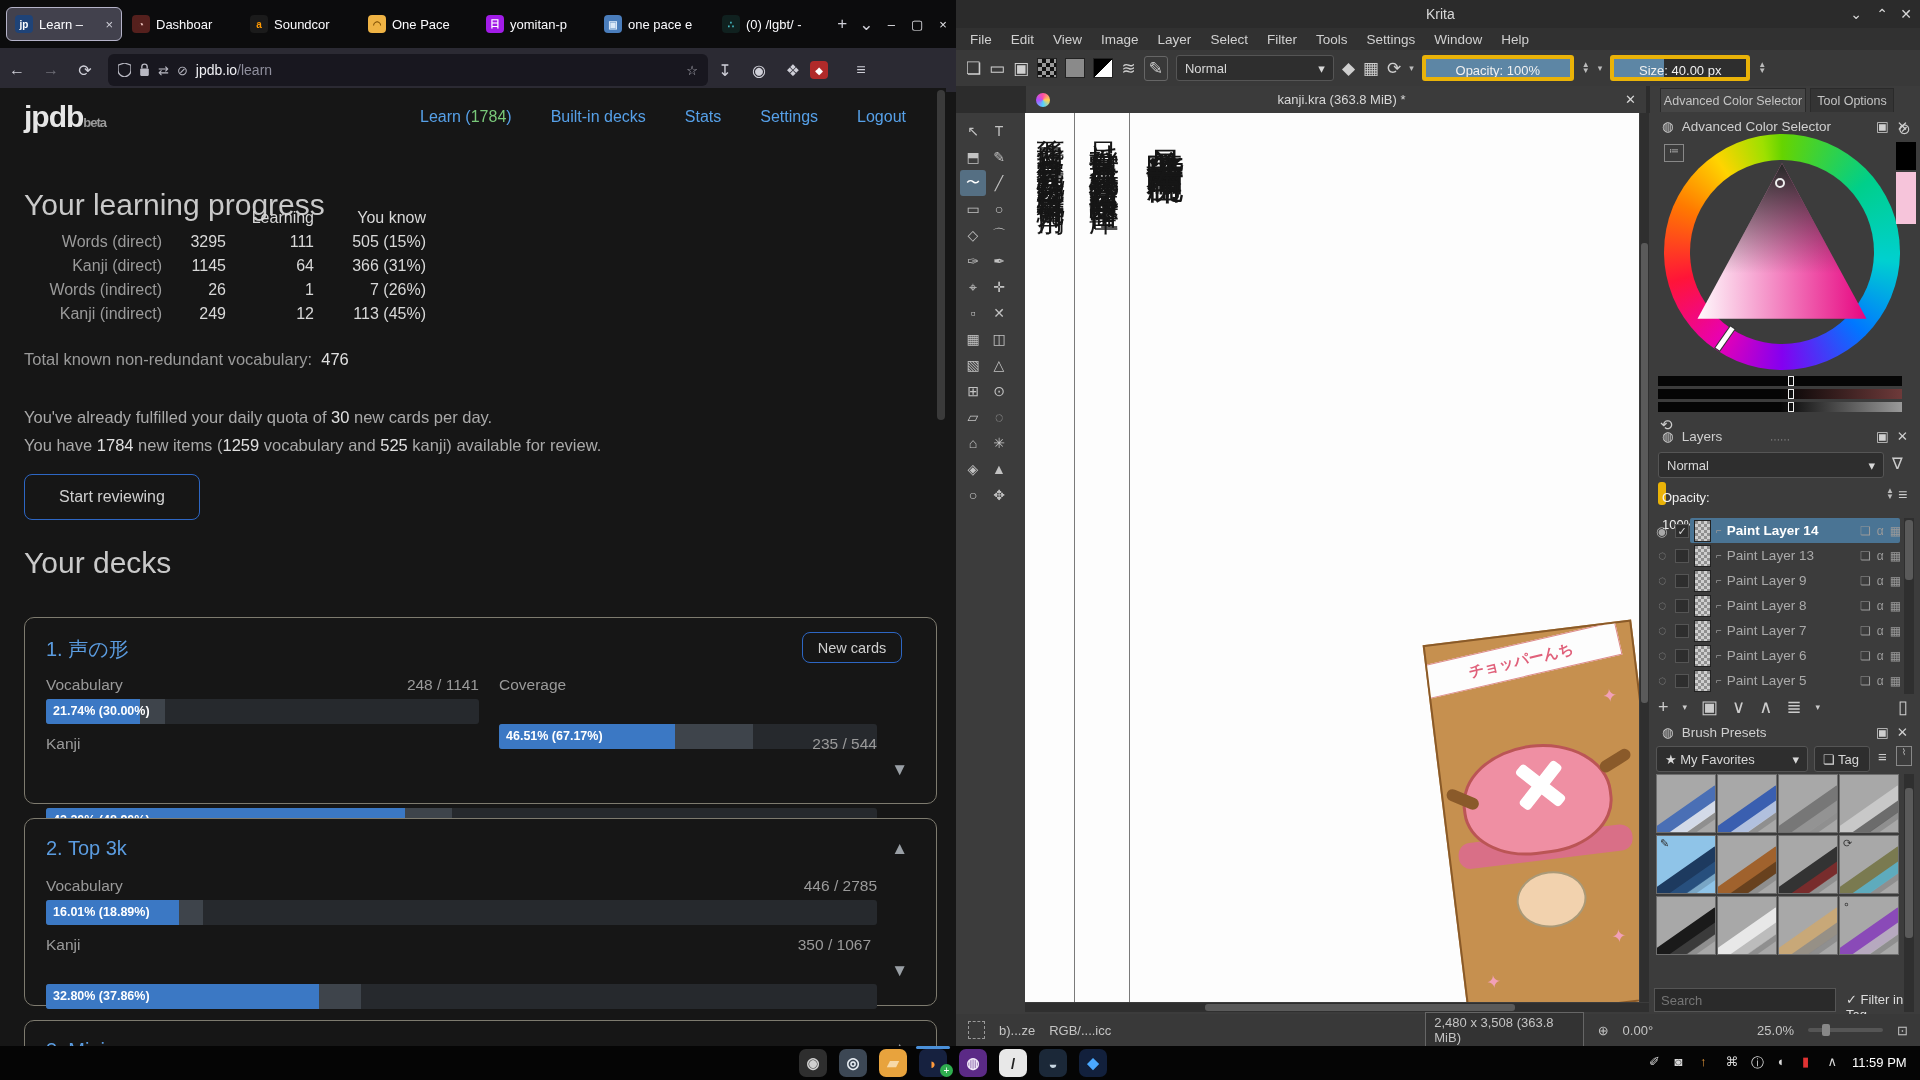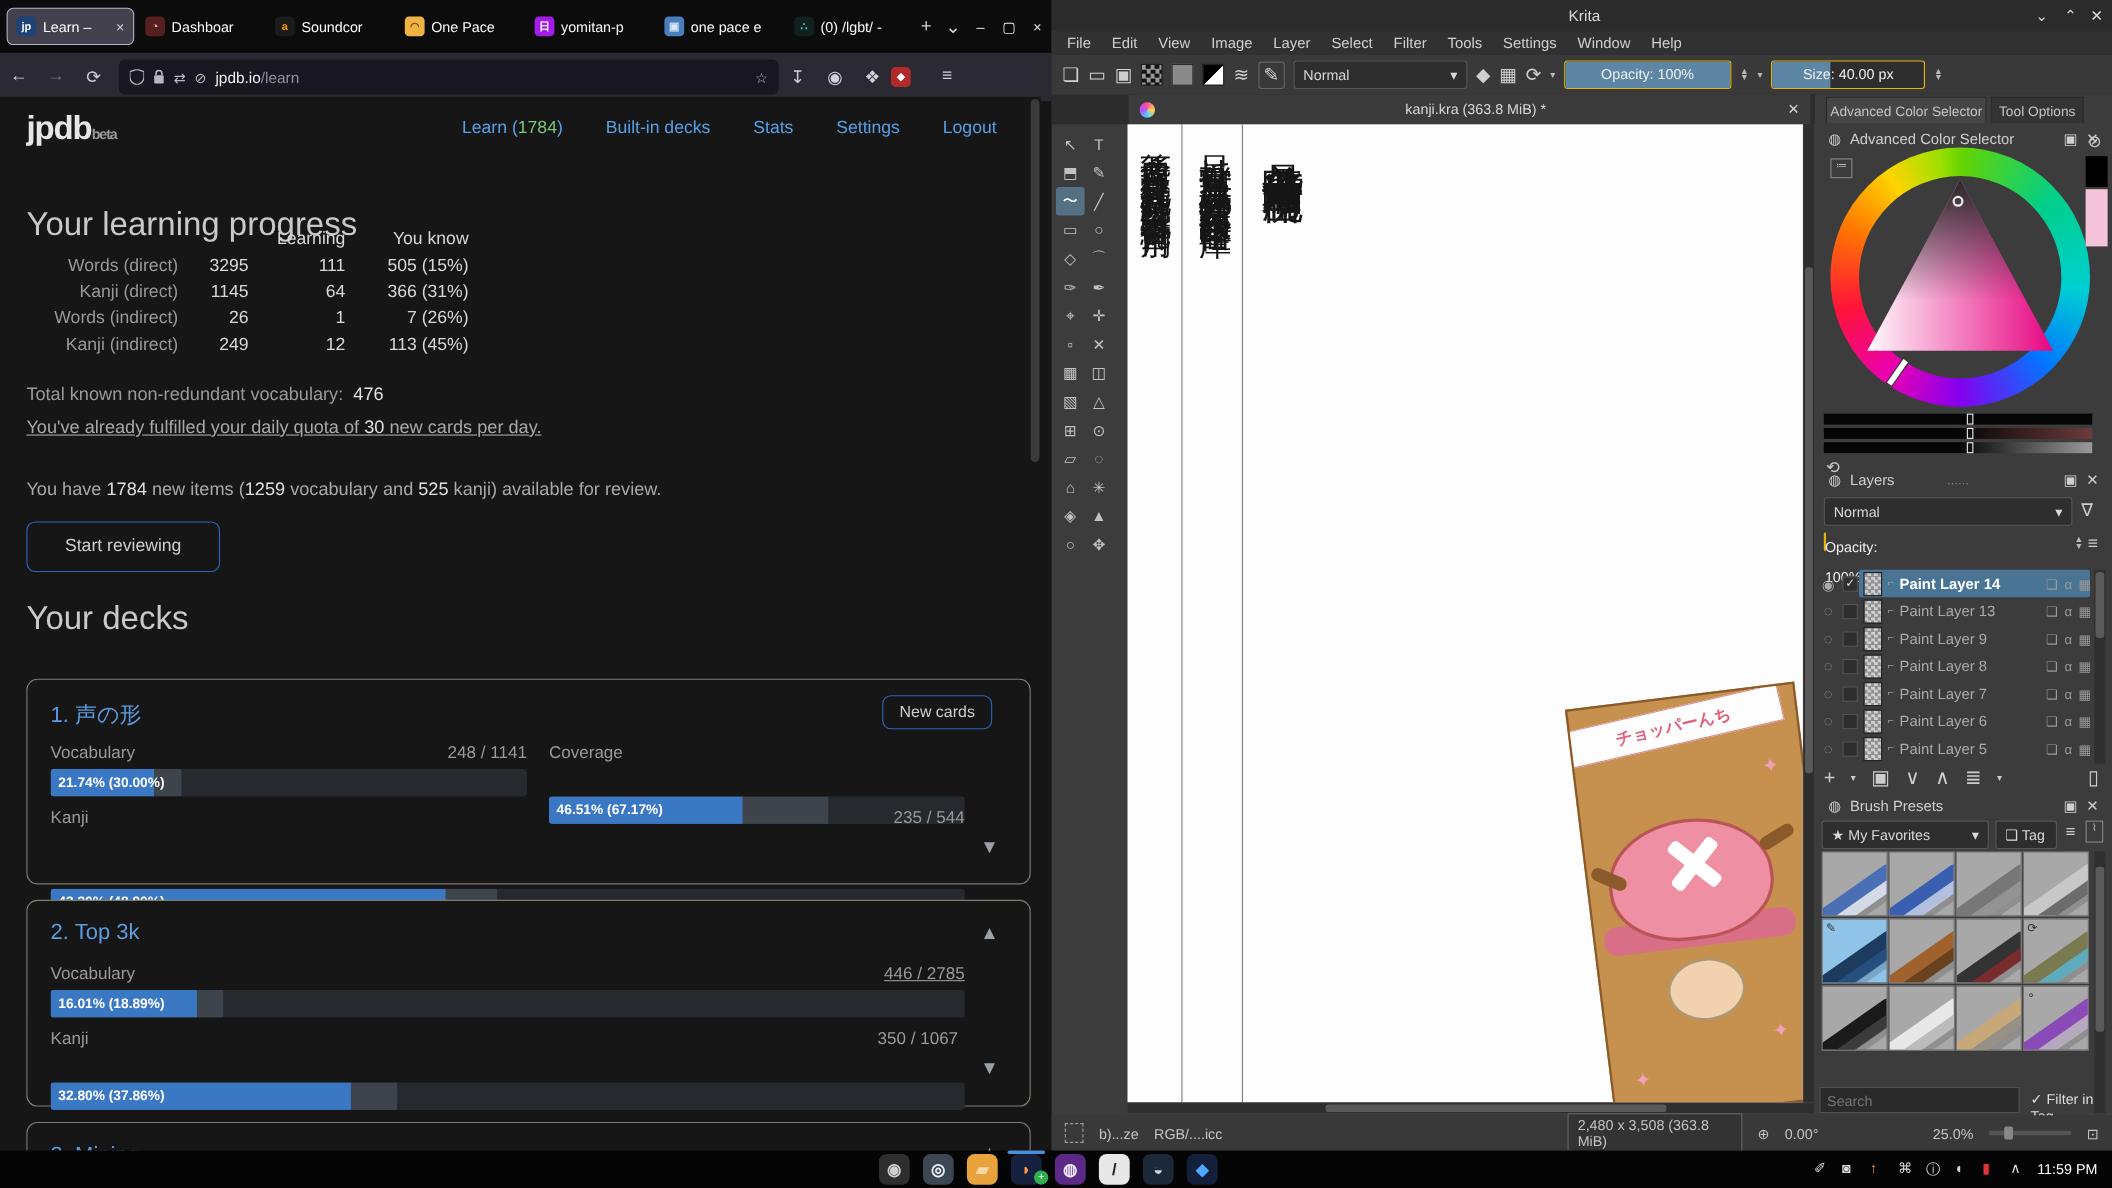--- a/index.html
+++ b/index.html
@@ -57,21 +57,21 @@
   .chev { font-size:17px; color:#9aa0a6; }
 
   
   #krita { left:956px; top:0; width:964px; height:1046px; background:#3c3c3c; color:#c8c8c8; }
   #ktitle { left:0; top:0; width:964px; height:28px; background:#2b2b2b; color:#d8d8d8; font-size:14px;text-align:center; }
   #kmenu { left:0; top:28px; width:964px; height:22px; background:#313131; display:flex; align-items:center; gap:19px; padding-left:14px; font-size:13.5px; color:#d0d0d0; }
   #ktools { left:0; top:50px; width:964px; height:36px; background:#393939; display:flex; align-items:center; gap:8px; padding-left:10px; }
   .kicon { font-size:17px; color:#cfcfcf; }
   .chip { width:20px; height:20px; border:1px solid #222; }
   .kdrop { height:26px; background:#2e2e2e; border:1px solid #555; border-radius:3px; display:flex; align-items:center; justify-content:space-between; padding:0 8px; font-size:13px; color:#d8d8d8; }
-  .kslider { position:relative; height:26px; background:#2e2e2e; border:1px solid #eab308; border-radius:3px; overflow:hidden; font-size:13px; }
+  .kslider { position:relative; height:26px; background:#2e2e2e; border:4px solid #eab308; border-radius:3px; overflow:hidden; font-size:13px; }
   .kslider .kfill { position:absolute; left:0; top:0; height:100%; background:#5d86a5; }
   .kslider .klab { position:absolute; width:100%; text-align:center; line-height:24px; color:#f0f0f0; }
   .spin { display:inline-flex; flex-direction:column; font-size:8px; color:#bbb; line-height:6px; justify-content:center; }
   #docrow { left:0; top:86px; width:964px; height:27px; background:#2c2c2c; }
   #doctab { position:absolute; left:70px; top:0; width:620px; height:27px; background:#3b3b3b; display:flex; align-items:center; padding:0 10px; font-size:13px; color:#d8d8d8; }
   #toolbox { left:4px; top:118px; width:54px; display:grid; grid-template-columns:26px 26px; grid-auto-rows:26px; }
   .tool { display:flex; align-items:center; justify-content:center; font-size:14px; color:#c2c2c2; border-radius:3px; }
   .tool.sel { background:#556f83; color:#fff; }
   #canvas { left:69px; top:113px; width:614px; height:889px; background:#fdfdfd; overflow:hidden; }
   .vline { position:absolute; top:0; width:1px; height:100%; background:#7a7a7a; }
@@ -253,21 +253,21 @@
               <td class="c2">12</td>
               <td class="c3">113 (45%)</td>
             </tr>
           </tbody>
       </table>
 
       <div class="bodytext abs" style="left:24px; top:262px;">
         <span style="color:#9a9a9a">Total known non-redundant vocabulary:</span>&nbsp; <span class="b">476</span>
       </div>
 
-      <div class="bodytext abs" style="left:24px; top:292px;text-decoration:underline;">
+      <div class="bodytext abs" style="left:24px; top:320px;">
         
       <span>You've already fulfilled your daily quota of </span><span class="b">30</span><span> new cards per day.</span></div>
 
       <div class="bodytext abs" style="left:24px; top:348px;">
         
       <span>You have </span><span class="b">1784</span><span> new items (</span><span class="b">1259</span><span> vocabulary and </span><span class="b">525</span><span> kanji) available for review.</span></div>
 
       <button class="btn-outline abs" style="left:24px; top:386px; width:176px; height:46px; color:#cfcfcf;">Start reviewing</button>
 
       <h1 class="abs" style="left:24px; top:458px;">Your decks</h1>
@@ -295,21 +295,21 @@
           <div class="fill" style="width: 43.2%;"></div>
           <span class="txt">43.20% (48.90%)</span>
         </div>
         <span class="chev abs" style="right:28px; top:142px;">▼</span>
       </div>
 
       <div class="deck abs" style="left:24px; top:730px; width:913px; height:188px;">
         <h2 class="abs" style="left:21px; top:18px;">2. Top 3k</h2>
         <span class="chev abs" style="right:28px; top:20px;">▲</span>
         <span class="dlabel abs" style="left:21px; top:58px;">Vocabulary</span>
-        <span class="dcount abs" style="left:718px; top:58px; width:134px; text-align:right;text-decoration:underline;">446 / 2785</span>
+        <span class="dcount abs" style="left:718px; top:58px; width:134px; text-align:right;">446 / 2785</span>
         <div class="bar abs" style="left:21px; top:81px; width:831px;">
           <div class="mid" style="width: 18.89%;"></div>
           <div class="fill" style="width: 16.01%;"></div>
           <span class="txt">16.01% (18.89%)</span>
         </div>
         <span class="dlabel abs" style="left:21px; top:117px;">Kanji</span>
         <span class="dcount abs" style="left:712px; top:117px; width:134px; text-align:right;">350 / 1067</span>
         <div class="bar abs" style="left:21px; top:140px; width:831px;">
           <div class="mid" style="width: 37.86%;"></div>
           <div class="fill" style="width: 32.8%;"></div>

